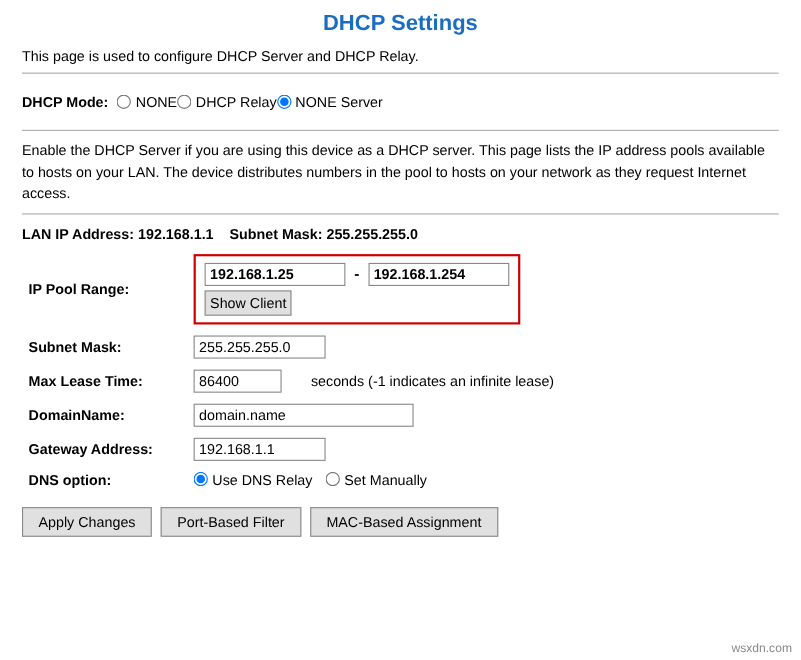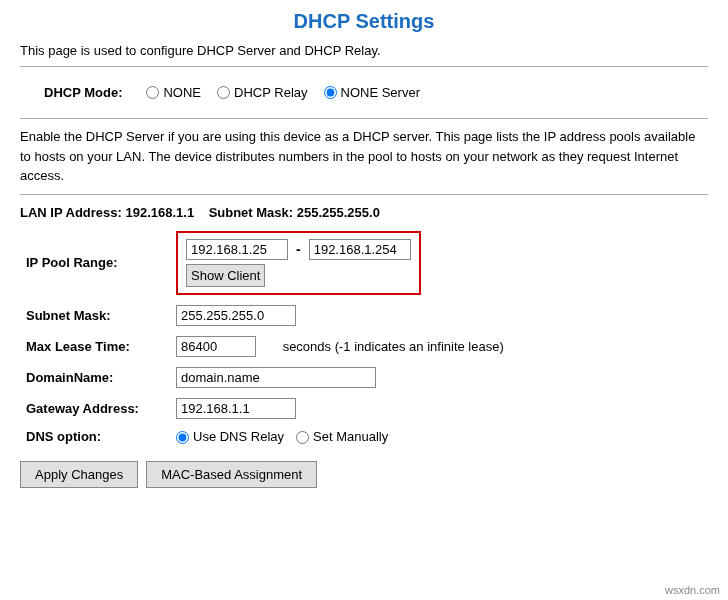--- a/index.html
+++ b/index.html
@@ -23,23 +23,21 @@
       font-size: 13px;
     }
     hr {
       border: none;
       border-top: 1px solid #aaa;
       margin: 8px 0;
     }
     .dhcp-mode-row {
       display: flex;
       align-items: center;
-      gap: 16px;
       padding: 10px 0;
-      margin-left: 24px;
     }
     .dhcp-mode-label {
       font-weight: bold;
       margin-right: 8px;
     }
     .mode-option {
       display: flex;
       align-items: center;
       gap: 4px;
     }
@@ -85,21 +83,22 @@
       align-items: center;
       gap: 6px;
     }
     input[type="text"] {
       border: 1px solid #888;
       padding: 2px 4px;
       font-size: 13px;
       background: #fff;
     }
     .ip-input {
-      width: 102px;
+      width: 128px;
+      font-weight: bold;
     }
     .subnet-input {
       width: 120px;
     }
     .lease-input {
       width: 80px;
     }
     .domain-input {
       width: 200px;
     }
@@ -122,21 +121,21 @@
       margin-left: 23px;
       font-size: 13px;
     }
     .dns-row {
       display: flex;
       align-items: center;
       gap: 12px;
     }
     .dns-option {
       display: flex;
-      align-items: flex-end;
+      align-items: flex-start;
       gap: 4px;
     }
     .action-buttons {
       margin-top: 12px;
       display: flex;
       gap: 8px;
       align-items: center;
     }
     .action-buttons button {
       padding: 5px 14px;
@@ -249,16 +248,17 @@
           <span>Set Manually</span>
         </label>
       </div>
     </td>
   </tr>
 </tbody>
   </table>
 
 <div class="action-buttons">
   <button>Apply Changes</button>
+  <button>Port-Based Filter</button>
   <button>MAC-Based Assignment</button>
 </div>
 
 <div class="watermark">wsxdn.com</div>
 
 </body></html>

